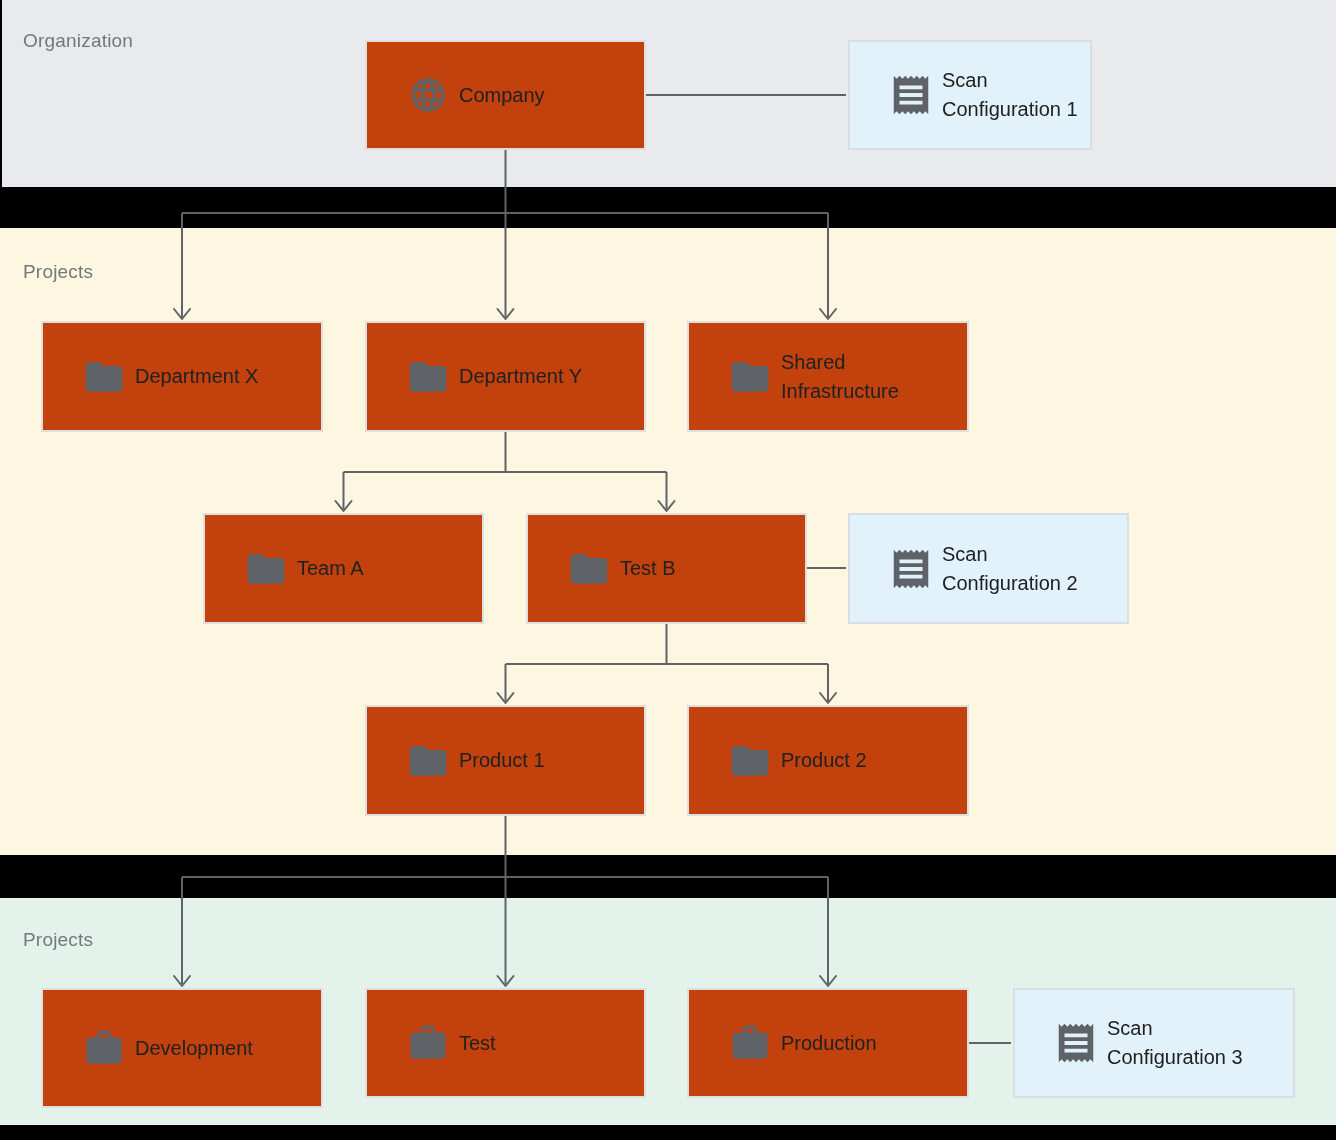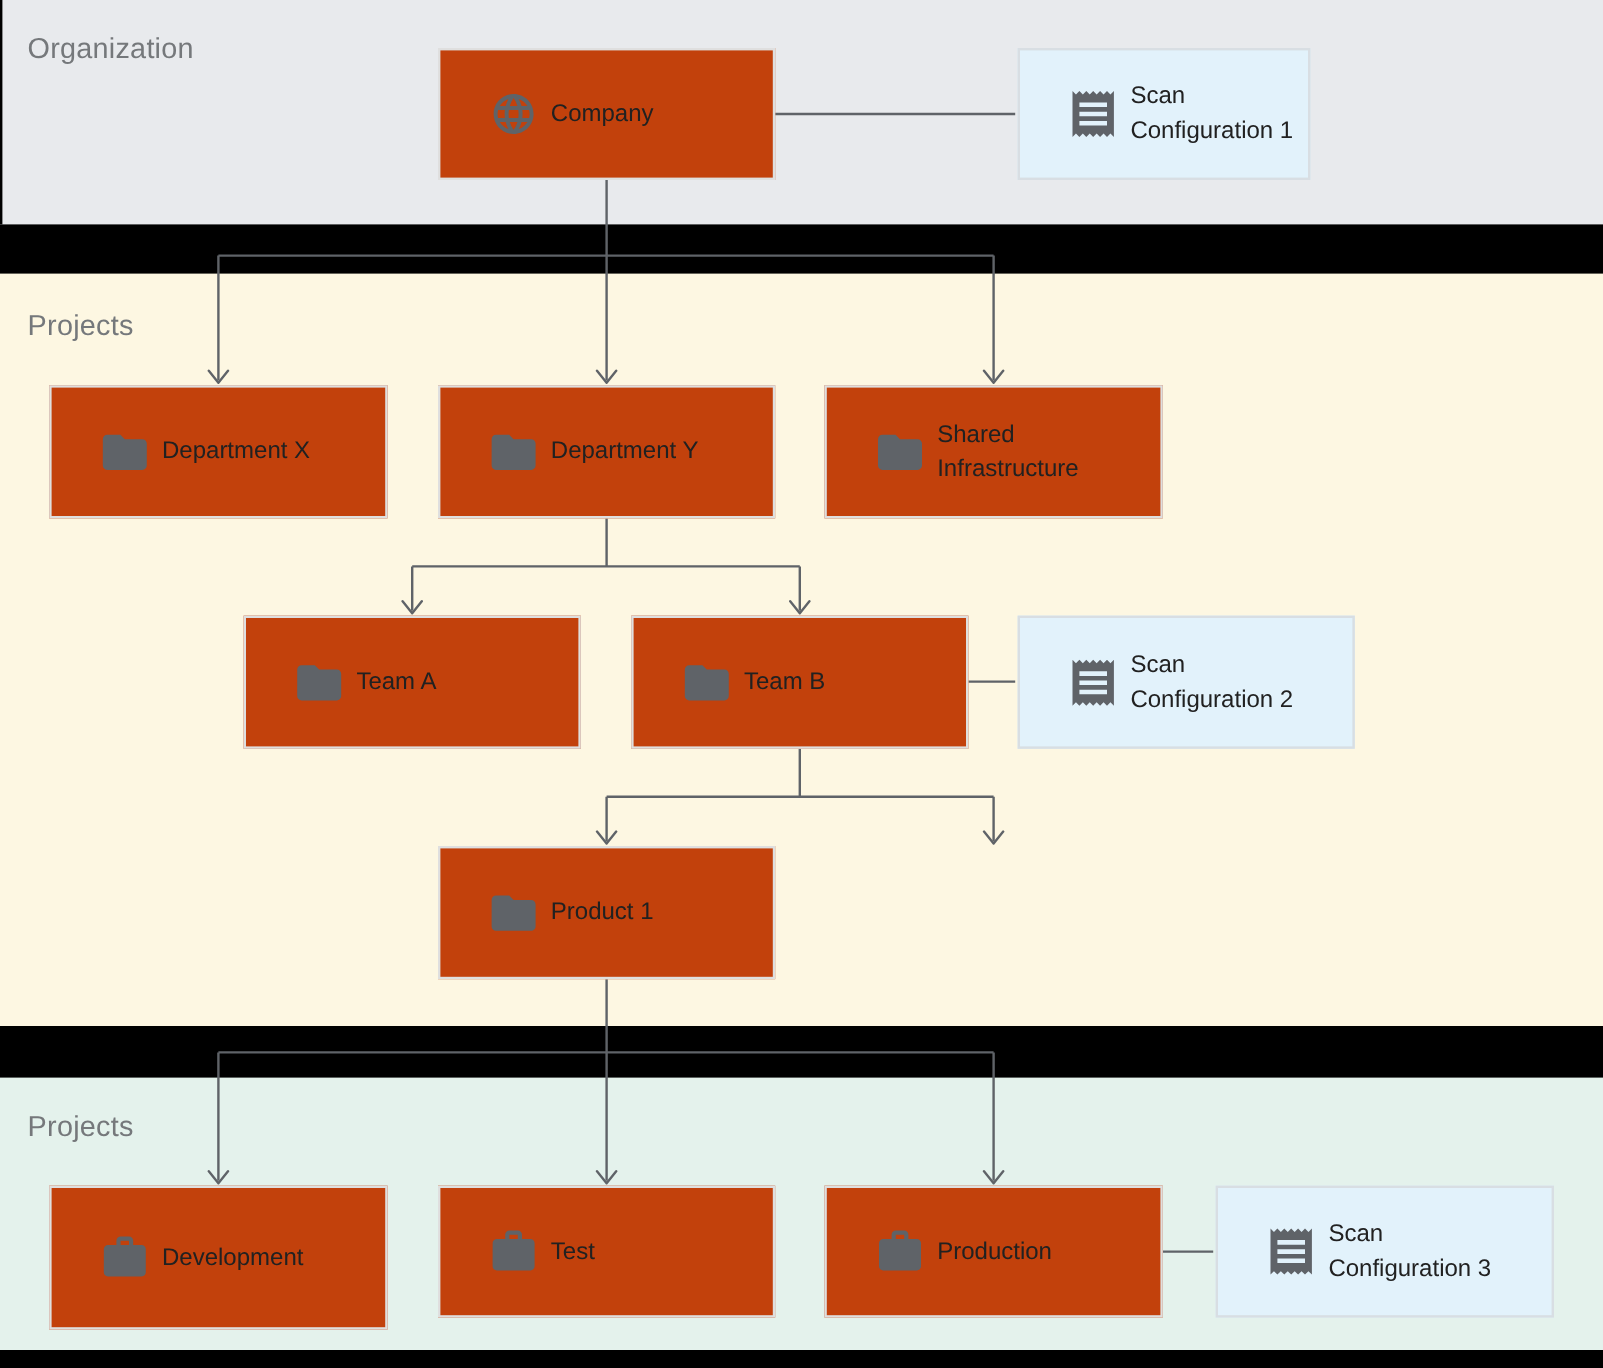--- a/index.html
+++ b/index.html
@@ -6,21 +6,21 @@
   html,body{margin:0;padding:0;background:#000;}
   .canvas{
     position:relative;width:1336px;height:1140px;background:#000;
     font-family:"Liberation Sans",sans-serif;overflow:hidden;
   }
   .band{position:absolute;left:0;width:1336px;}
   .band-organization{top:0;height:187px;background:#e8eaed;border-left:2px solid #000;}
   .band-folders{top:228px;height:627px;background:#fdf7e2;}
   .band-projects{top:898px;height:227px;background:#e4f2ec;}
   .section-label{
-    position:absolute;left:23px;font-size:24px;line-height:22px;
+    position:absolute;left:23px;font-size:19px;line-height:22px;
     color:#75787b;letter-spacing:.2px;z-index:3;
   }
   .label-organization{top:30px;}
   .label-folders{top:261px;}
   .label-projects{top:929px;}
   svg.connectors{position:absolute;left:0;top:0;z-index:1;pointer-events:none;}
   svg.connectors path{stroke:#5f6368;stroke-width:2;fill:none;}
   svg.connectors path.arrowheads{stroke-linecap:round;stroke-linejoin:round;}
   .node{
     position:absolute;z-index:2;background:#c2410c;
@@ -124,41 +124,49 @@
     </span>
     <span class="node-label">Team A</span>
   </div>
 
   <div class="node" style="left:526px;top:513px;width:281px;height:111px">
     <span class="icon-slot">
       <svg width="44" height="44" viewBox="0 0 24 24">
           <path d="M10 4H4c-1.1 0-1.99.9-1.99 2L2 18c0 1.1.9 2 2 2h16c1.1 0 2-.9 2-2V8c0-1.1-.9-2-2-2h-8l-2-2z"></path>
         </svg>
     </span>
-    <span class="node-label">Team B</span>
+    <span class="node-label">Test B</span>
   </div>
 
   <div class="node scan" style="left:848px;top:513px;width:281px;height:111px">
     <span class="icon-slot">
       <svg width="48" height="48" viewBox="0 0 24 24">
           <path d="M18 17H6v-2h12v2zm0-4H6v-2h12v2zm0-4H6V7h12v2zM3 22l1.5-1.5L6 22l1.5-1.5L9 22l1.5-1.5L12 22l1.5-1.5L15 22l1.5-1.5L18 22l1.5-1.5L21 22V2l-1.5 1.5L18 2l-1.5 1.5L15 2l-1.5 1.5L12 2l-1.5 1.5L9 2 7.5 3.5 6 2 4.5 3.5 3 2v20z"></path>
         </svg>
     </span>
     <span class="node-label">Scan Configuration 2</span>
   </div>
 
   <div class="node" style="left:365px;top:705px;width:281px;height:111px">
     <span class="icon-slot">
       <svg width="44" height="44" viewBox="0 0 24 24">
           <path d="M10 4H4c-1.1 0-1.99.9-1.99 2L2 18c0 1.1.9 2 2 2h16c1.1 0 2-.9 2-2V8c0-1.1-.9-2-2-2h-8l-2-2z"></path>
         </svg>
     </span>
     <span class="node-label">Product 1</span>
   </div>
 
+  <div class="node" style="left:687px;top:705px;width:282px;height:111px">
+    <span class="icon-slot">
+      <svg width="44" height="44" viewBox="0 0 24 24">
+          <path d="M10 4H4c-1.1 0-1.99.9-1.99 2L2 18c0 1.1.9 2 2 2h16c1.1 0 2-.9 2-2V8c0-1.1-.9-2-2-2h-8l-2-2z"></path>
+        </svg>
+    </span>
+    <span class="node-label">Product 2</span>
+  </div>
 
   <div class="node" style="left:41px;top:988px;width:282px;height:120px">
     <span class="icon-slot">
       <svg width="42" height="42" viewBox="0 0 24 24">
           <path d="M20 6h-4V4c0-1.11-.89-2-2-2h-4c-1.11 0-2 .89-2 2v2H4c-1.11 0-1.99.89-1.99 2L2 19c0 1.11.89 2 2 2h16c1.11 0 2-.89 2-2V8c0-1.11-.89-2-2-2zm-6 0h-4V4h4v2z"></path>
         </svg>
     </span>
     <span class="node-label">Development</span>
   </div>
 

